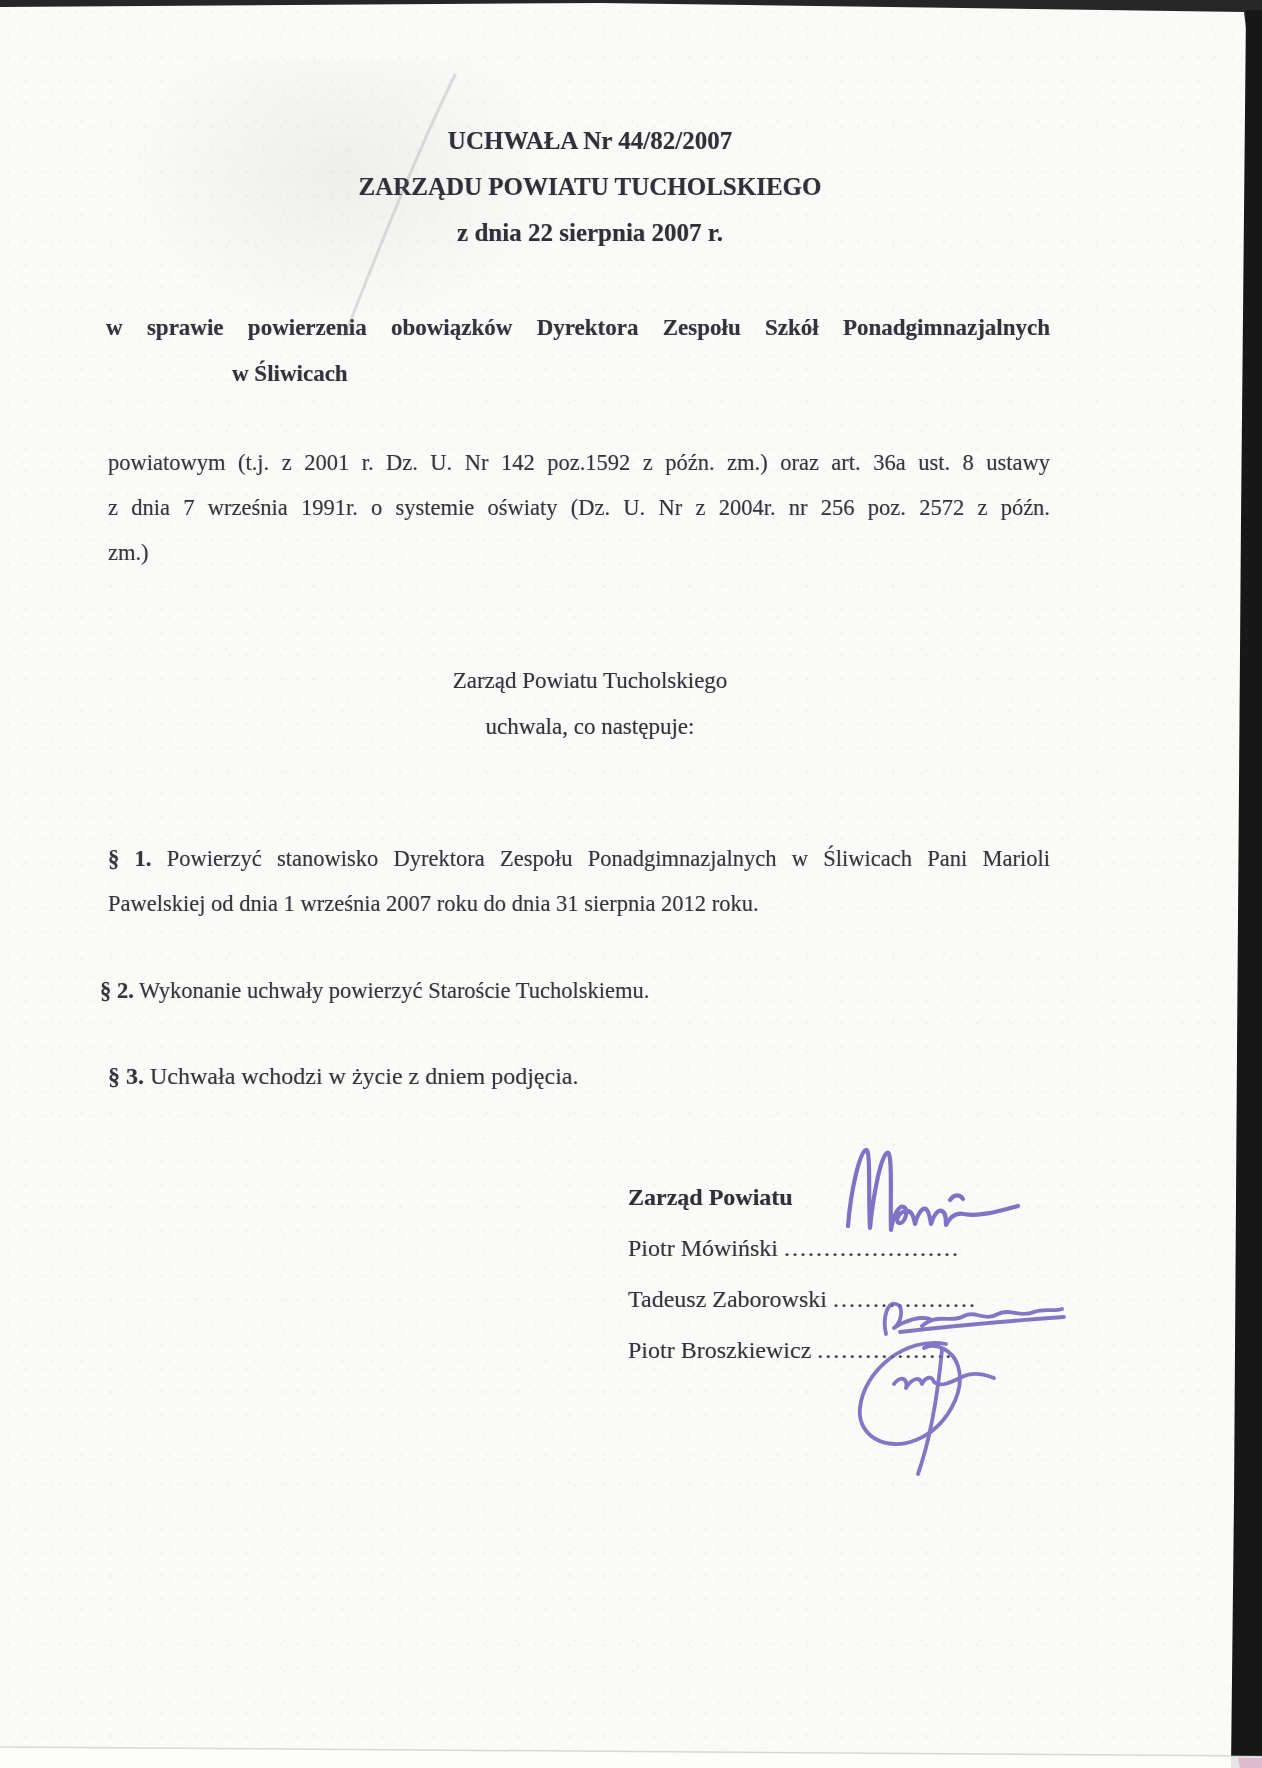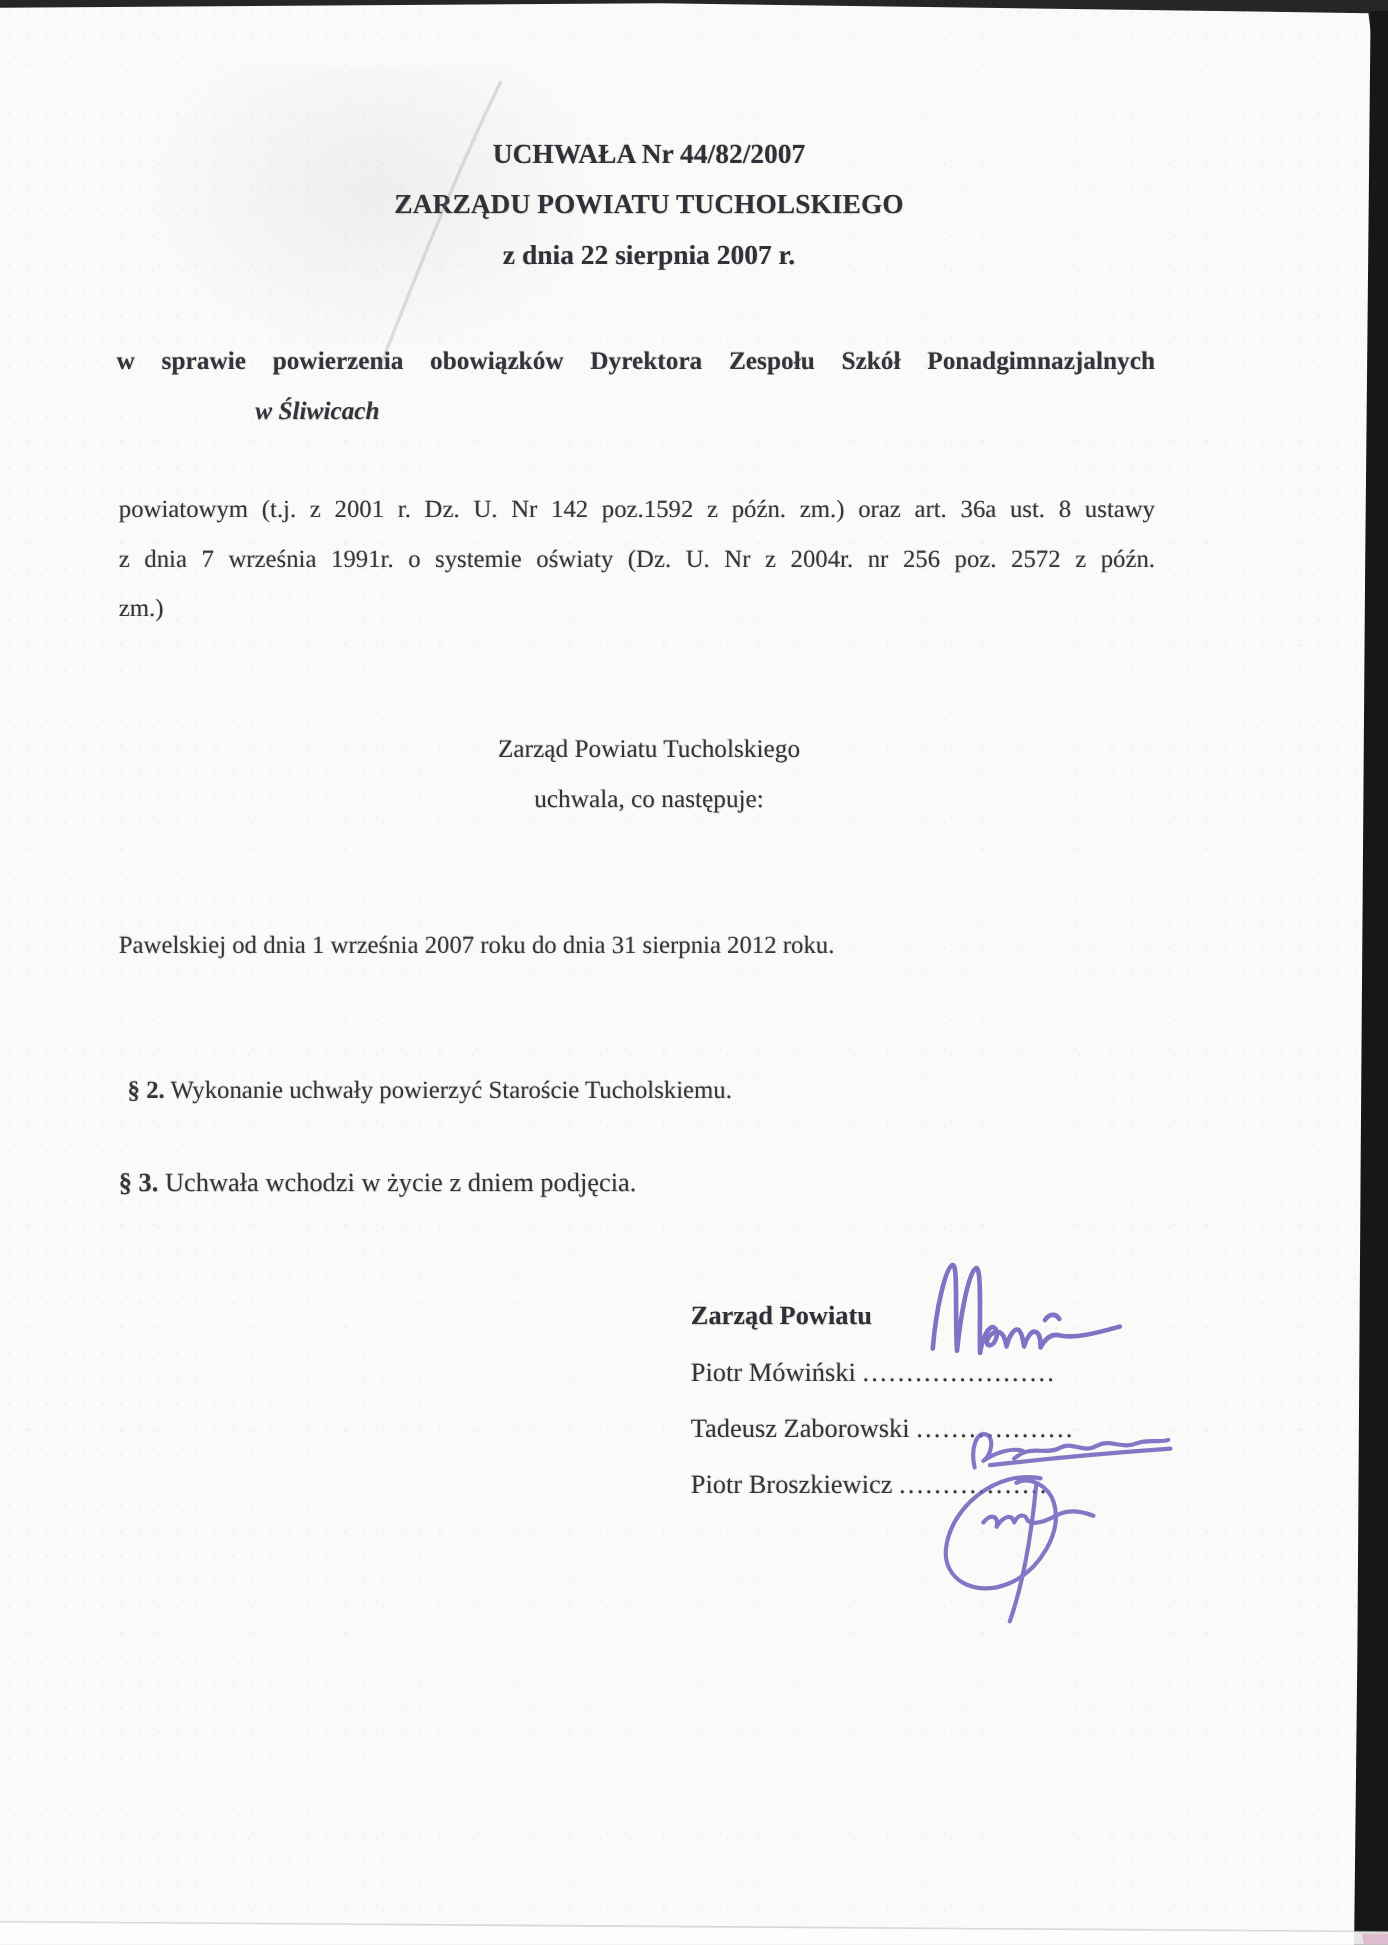--- a/index.html
+++ b/index.html
@@ -16,26 +16,26 @@
   }
   .txt { text-shadow: 0.6px 0.4px 0.7px rgba(125,70,95,0.25), -0.5px -0.3px 0.6px rgba(70,110,90,0.20); }
   .abs { position:absolute; }
   .center { text-align:center; }
   .jline { text-align:justify; text-align-last:justify; }
   .line { white-space:normal; }
   .secnum { font-weight:bold; }
 
   .title-block { left:100px; top:118px; width:980px; font-size:25px; line-height:46px; font-weight:bold; color:#303138; }
   .subject-block { left:106px; top:305px; width:944px; font-size:23px; line-height:46px; font-weight:bold; color:#33343b; }
-  .subject-l2 { padding-left:126px; text-align:center; text-align-last:left;font-style:italic; }
+  .subject-l2 { padding-left:126px; text-align:center; text-align-last:left; }
   .legal-block { left:108px; top:440px; width:942px; font-size:22.5px; line-height:45px; }
   .legal-l1 { text-indent:70px; }
   .intro-block { left:100px; top:658px; width:980px; font-size:23px; line-height:46px; font-weight:normal; color:#33343b; }
   .sec-block { left:108px; top:836px; width:942px; font-size:22.5px; line-height:45px; }
-  .sec2-block { left:116px; top:968px; width:942px; font-size:22.5px; line-height:45px; }
+  .sec2-block { left:100px; top:968px; width:942px; font-size:22.5px; line-height:45px; }
   .sec3-block { left:108px; top:1054px; width:942px; font-size:24px; line-height:45px; }
   .sig-block { left:628px; top:1172px; width:460px; font-size:24px; line-height:51px; }
   .sig-heading { font-weight:bold; color:#2f3037; }
   .sig-dots { letter-spacing:2px; }
 
   .sig-svg { position:absolute; pointer-events:none; }
   .edge-svg { position:absolute; left:0; top:0; pointer-events:none; }
   .crease {
     position:absolute; left:330px; top:70px; width:140px; height:280px; pointer-events:none;
   }
@@ -67,20 +67,21 @@
     <div class="line jline">z dnia 7 września 1991r. o systemie oświaty (Dz. U. Nr z 2004r. nr 256 poz. 2572 z późn.</div>
     <div class="line">zm.)</div>
   </div>
 
   <div class="abs intro-block center txt">
     <div class="line">Zarząd Powiatu Tucholskiego</div>
     <div class="line">uchwala, co następuje:</div>
   </div>
 
   <div class="abs sec-block txt">
+    <div class="line jline"><span class="secnum">§ 1.</span> <span>Powierzyć stanowisko Dyrektora Zespołu Ponadgimnazjalnych w Śliwicach Pani Marioli</span></div>
     <div class="line">Pawelskiej od dnia 1 września 2007 roku do dnia 31 sierpnia 2012 roku.</div>
   </div>
 
   <div class="abs sec2-block txt">
     <div class="line"><span class="secnum">§ 2.</span> <span>Wykonanie uchwały powierzyć Staroście Tucholskiemu.</span></div>
   </div>
 
   <div class="abs sec3-block txt">
     <div class="line"><span class="secnum">§ 3.</span> <span>Uchwała wchodzi w życie z dniem podjęcia.</span></div>
   </div>

